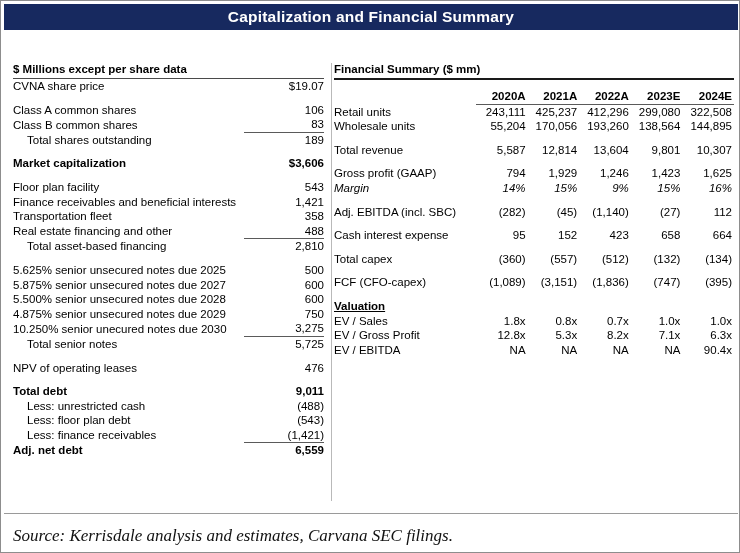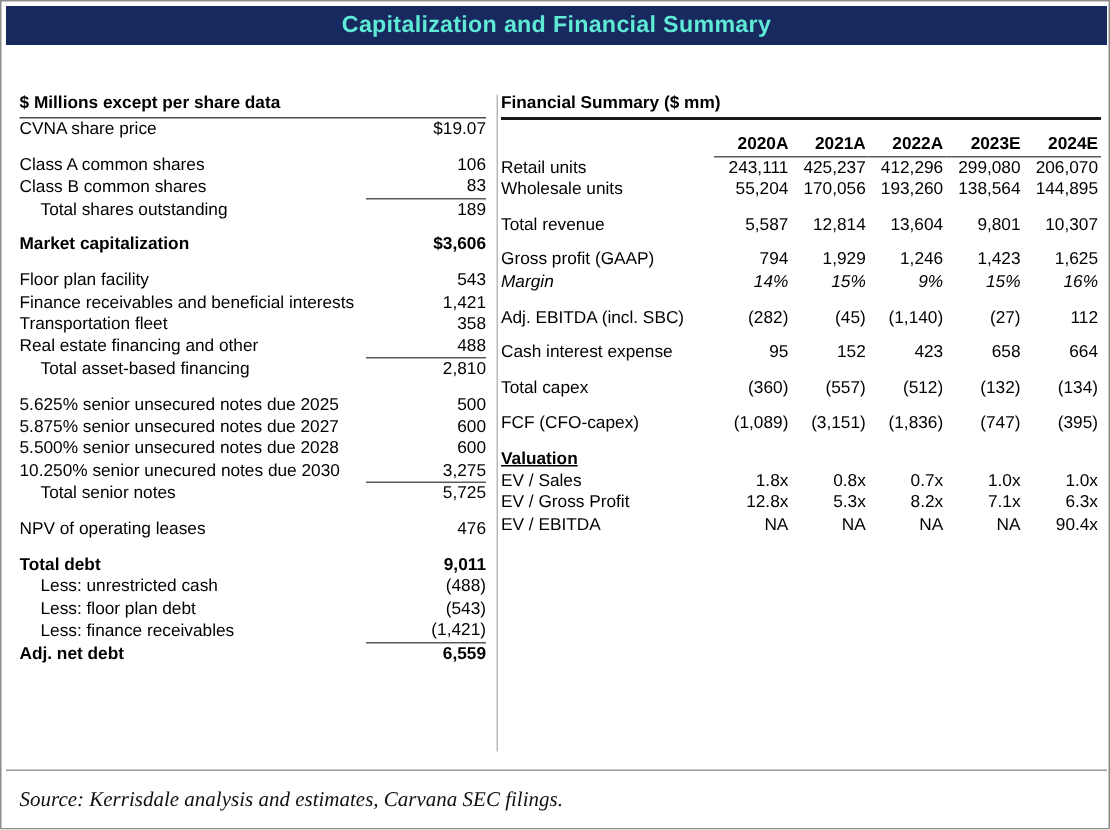--- a/index.html
+++ b/index.html
@@ -23,21 +23,21 @@
   }
 
   
   .title-bar {
     position: absolute;
     left: 3px;
     top: 3px;
     width: 734px;
     height: 26px;
     background: #17295f;
-    color: #5eead4;
+    color: #ffffff;
     font-size: 15.5px;
     font-weight: bold;
     letter-spacing: .2px;
     display: flex;
     align-items: center;
     justify-content: center;
   }
 
   
   .left-panel {
@@ -137,21 +137,21 @@
     width: 734px;
     height: 0;
     border-top: 1px solid #9a9a9a;
   }
   .source {
     position: absolute;
     left: 12px;
     top: 525px;
     font-family: "Liberation Serif", serif;
     font-style: italic;
-    font-size: 14px;
+    font-size: 17px;
     color: #111111;
     white-space: nowrap;
   }
 </style>
 </head>
 <body>
 
 <div id="slide">
 
   <div class="title-bar">
@@ -224,20 +224,24 @@
             <td class="lbl">5.625% senior unsecured notes due 2025</td>
             <td class="val">500</td>
           </tr>
           <tr>
             <td class="lbl">5.875% senior unsecured notes due 2027</td>
             <td class="val">600</td>
           </tr>
           <tr>
             <td class="lbl">5.500% senior unsecured notes due 2028</td>
             <td class="val">600</td>
+          </tr>
+          <tr>
+            <td class="lbl">4.875% senior unsecured notes due 2029</td>
+            <td class="val">750</td>
           </tr>
           <tr>
             <td class="lbl">10.250% senior unecured notes due 2030</td>
             <td class="val rule-bot">3,275</td>
           </tr>
           <tr>
             <td class="lbl indent">Total senior notes</td>
             <td class="val">5,725</td>
           </tr>
           <tr class="spacer">
@@ -299,21 +303,21 @@
             <td class="yr-head rule-bot">2022A</td>
             <td class="yr-head rule-bot">2023E</td>
             <td class="yr-head rule-bot">2024E</td>
           </tr>
           <tr>
             <td class="lbl">Retail units</td>
             <td class="val">243,111</td>
             <td class="val">425,237</td>
             <td class="val">412,296</td>
             <td class="val">299,080</td>
-            <td class="val">206,070</td>
+            <td class="val">322,508</td>
           </tr>
           <tr>
             <td class="lbl">Wholesale units</td>
             <td class="val">55,204</td>
             <td class="val">170,056</td>
             <td class="val">193,260</td>
             <td class="val">138,564</td>
             <td class="val">144,895</td>
           </tr>
           <tr class="spacer">

